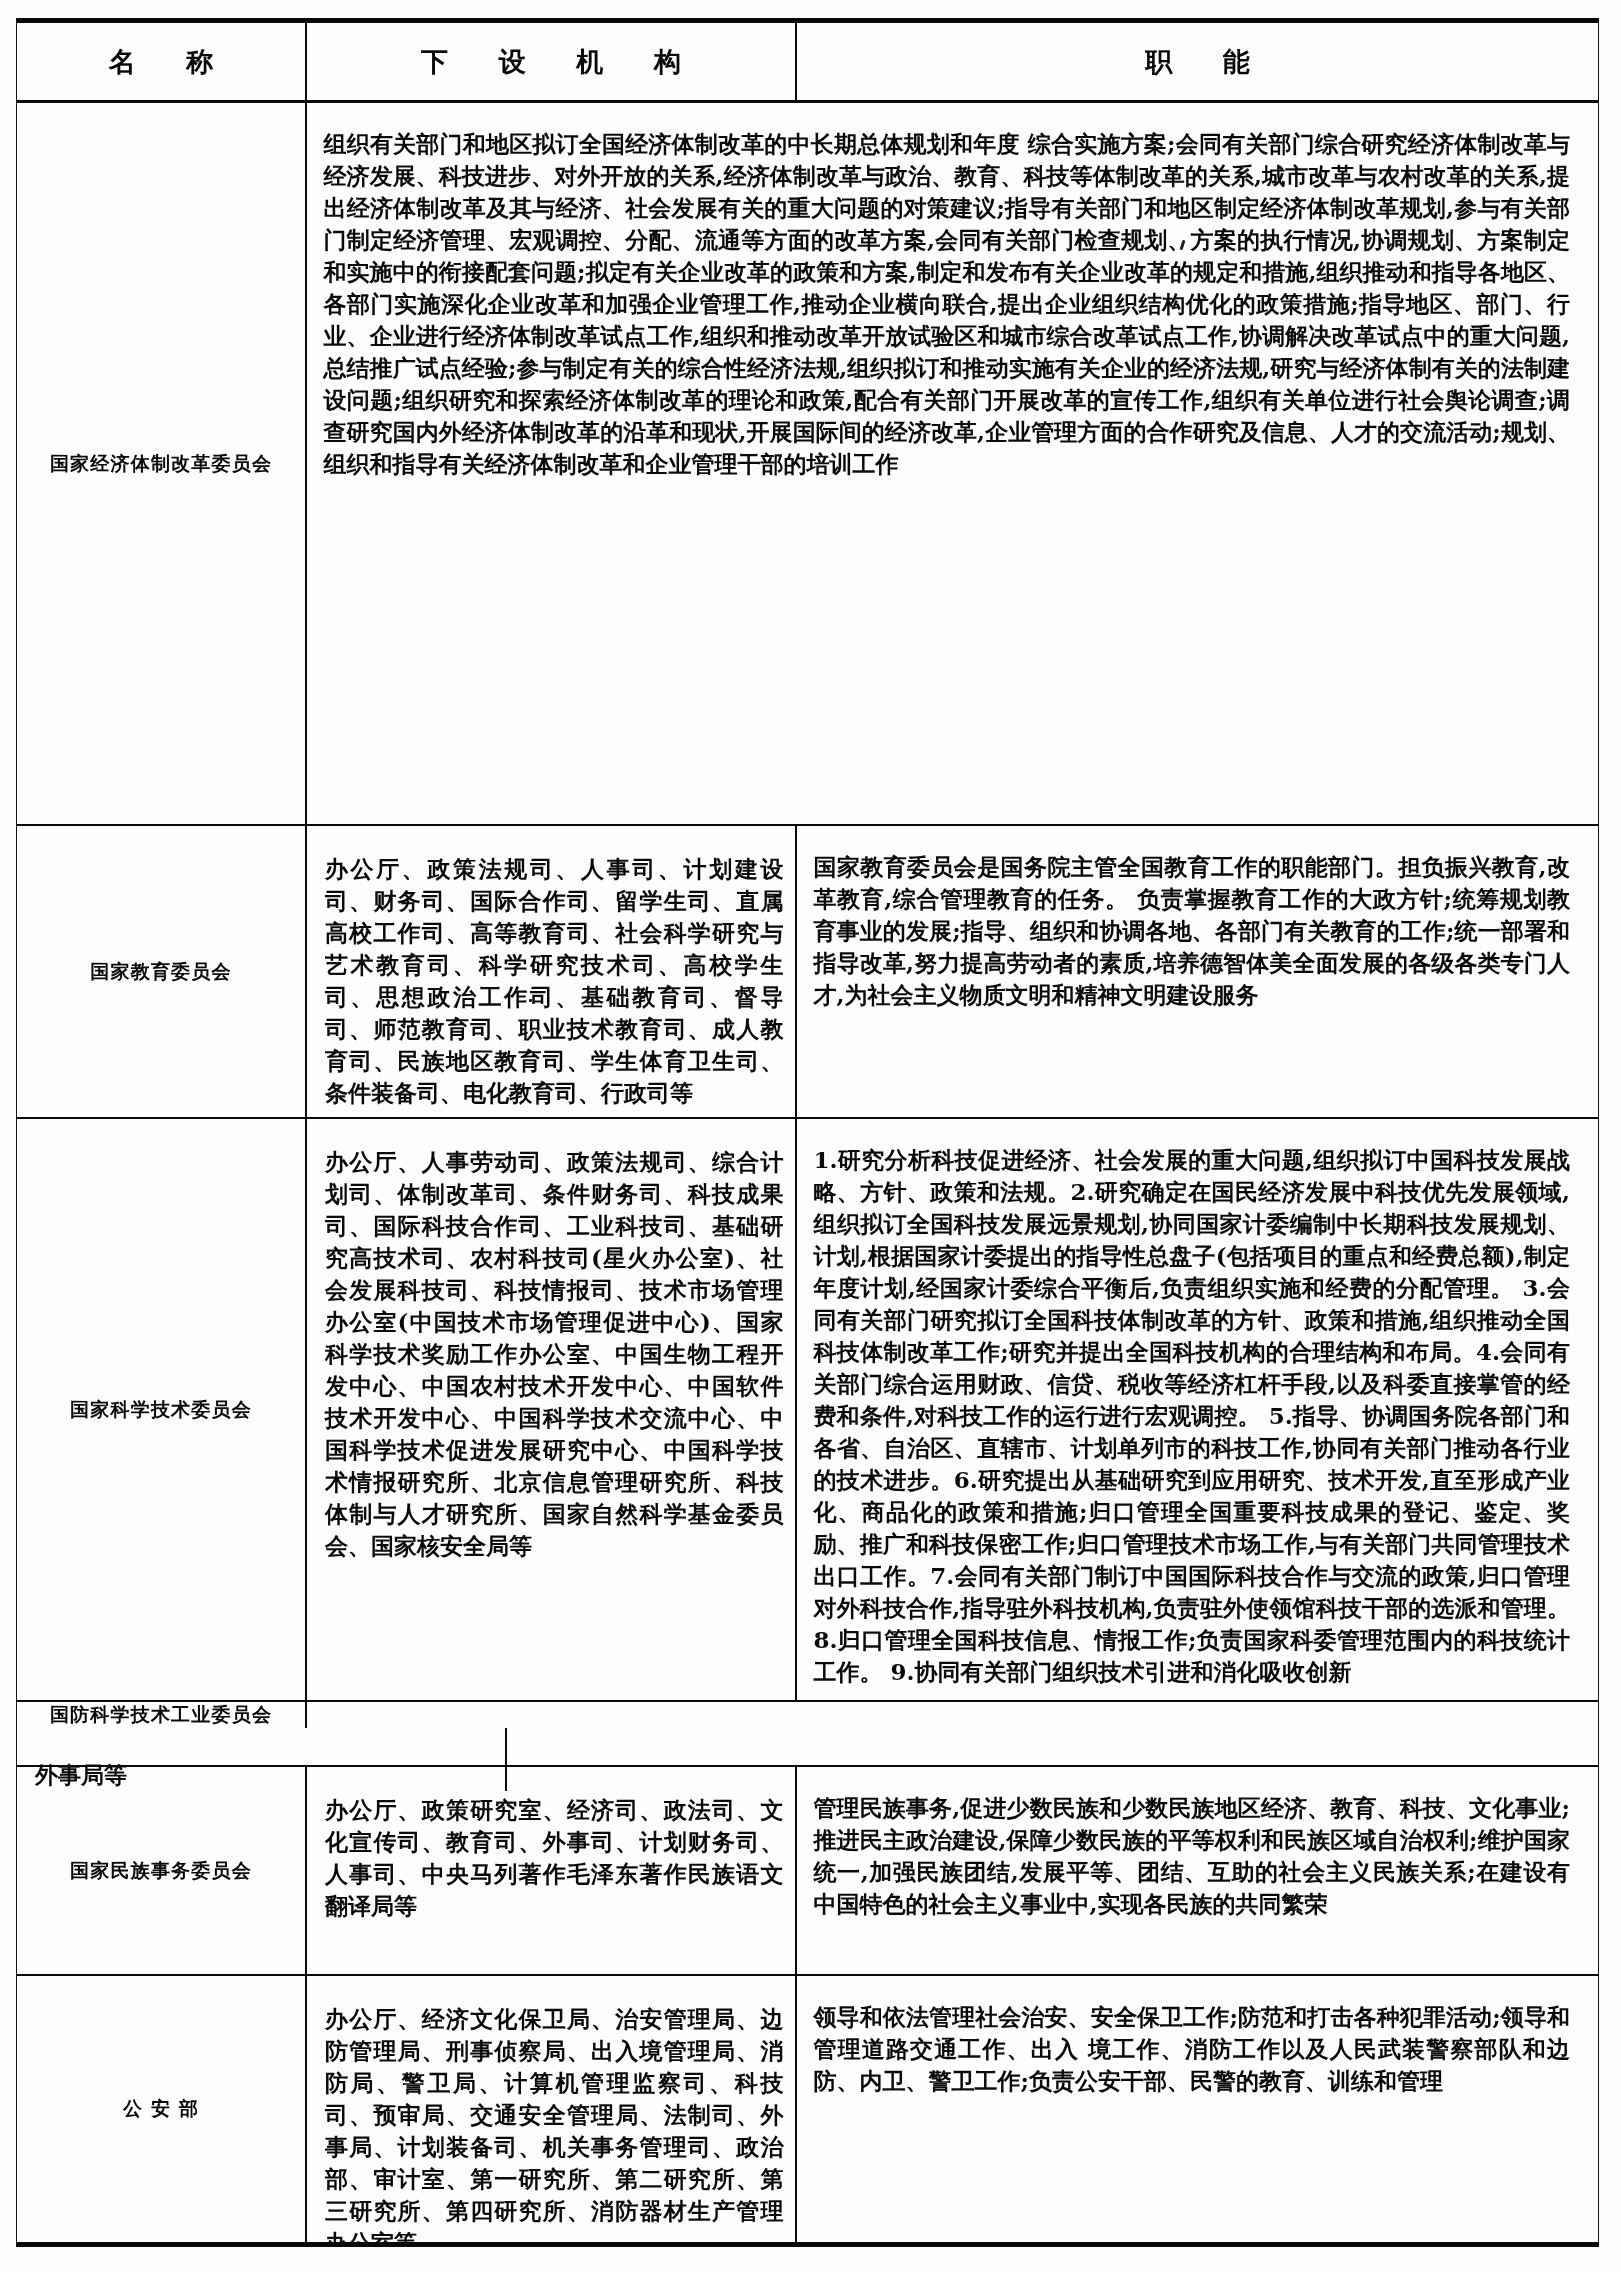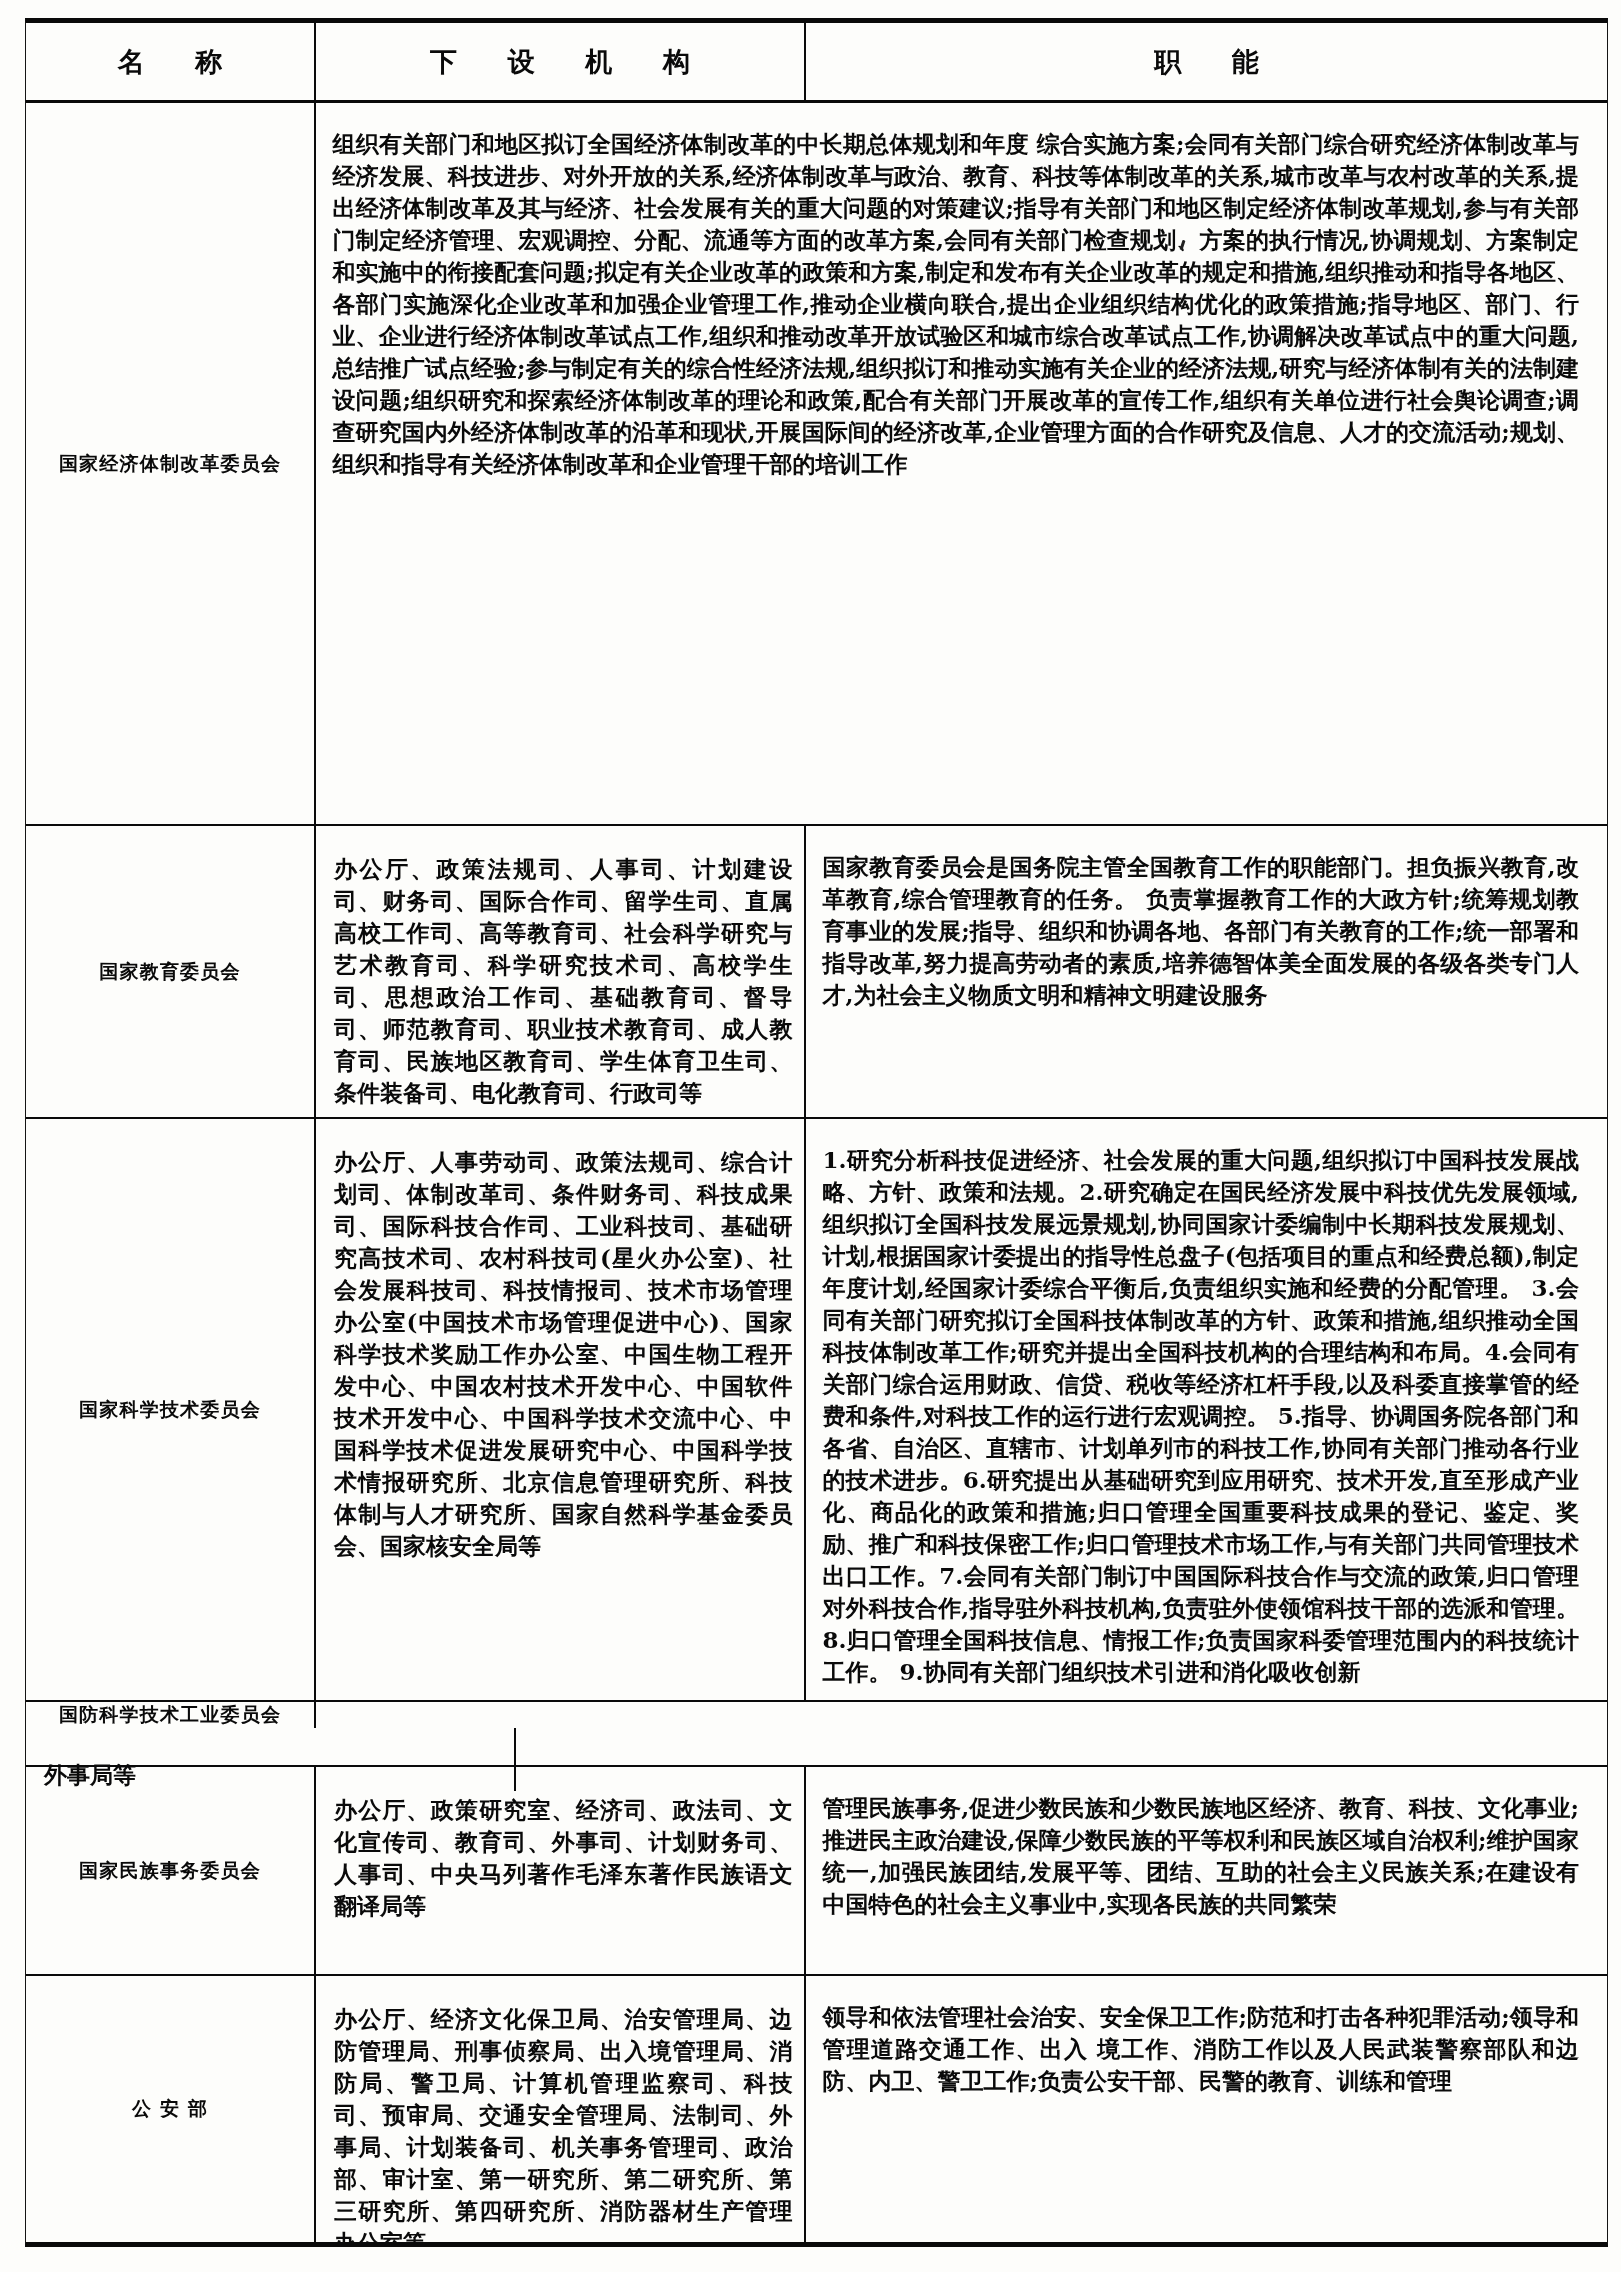--- a/index.html
+++ b/index.html
@@ -6,21 +6,21 @@
   body{background:#e8e8e4;}
   .page{
     position:relative;
     width:1622px;height:2273px;
     background:#fdfdfb;
     font-family:"DejaVu Serif", serif;
     color:#0a0a0a;
     overflow:hidden;
   }
   .table{
-    position:absolute;left:25px;top:18px;width:1583px;
+    position:absolute;left:16px;top:18px;width:1583px;
     border-top:5.8px solid #0a0a0a;
     border-bottom:5.8px solid #0a0a0a;
     border-left:1.7px solid #141414;
     border-right:1.7px solid #141414;
     box-sizing:border-box;
     background:#fdfdfb;
   }
   .tr{display:flex;border-bottom:2.5px solid #0a0a0a;box-sizing:content-box;}
   .tr.head{border-bottom:3.3px solid #0a0a0a;}
   .tr.last{border-bottom:none;}

